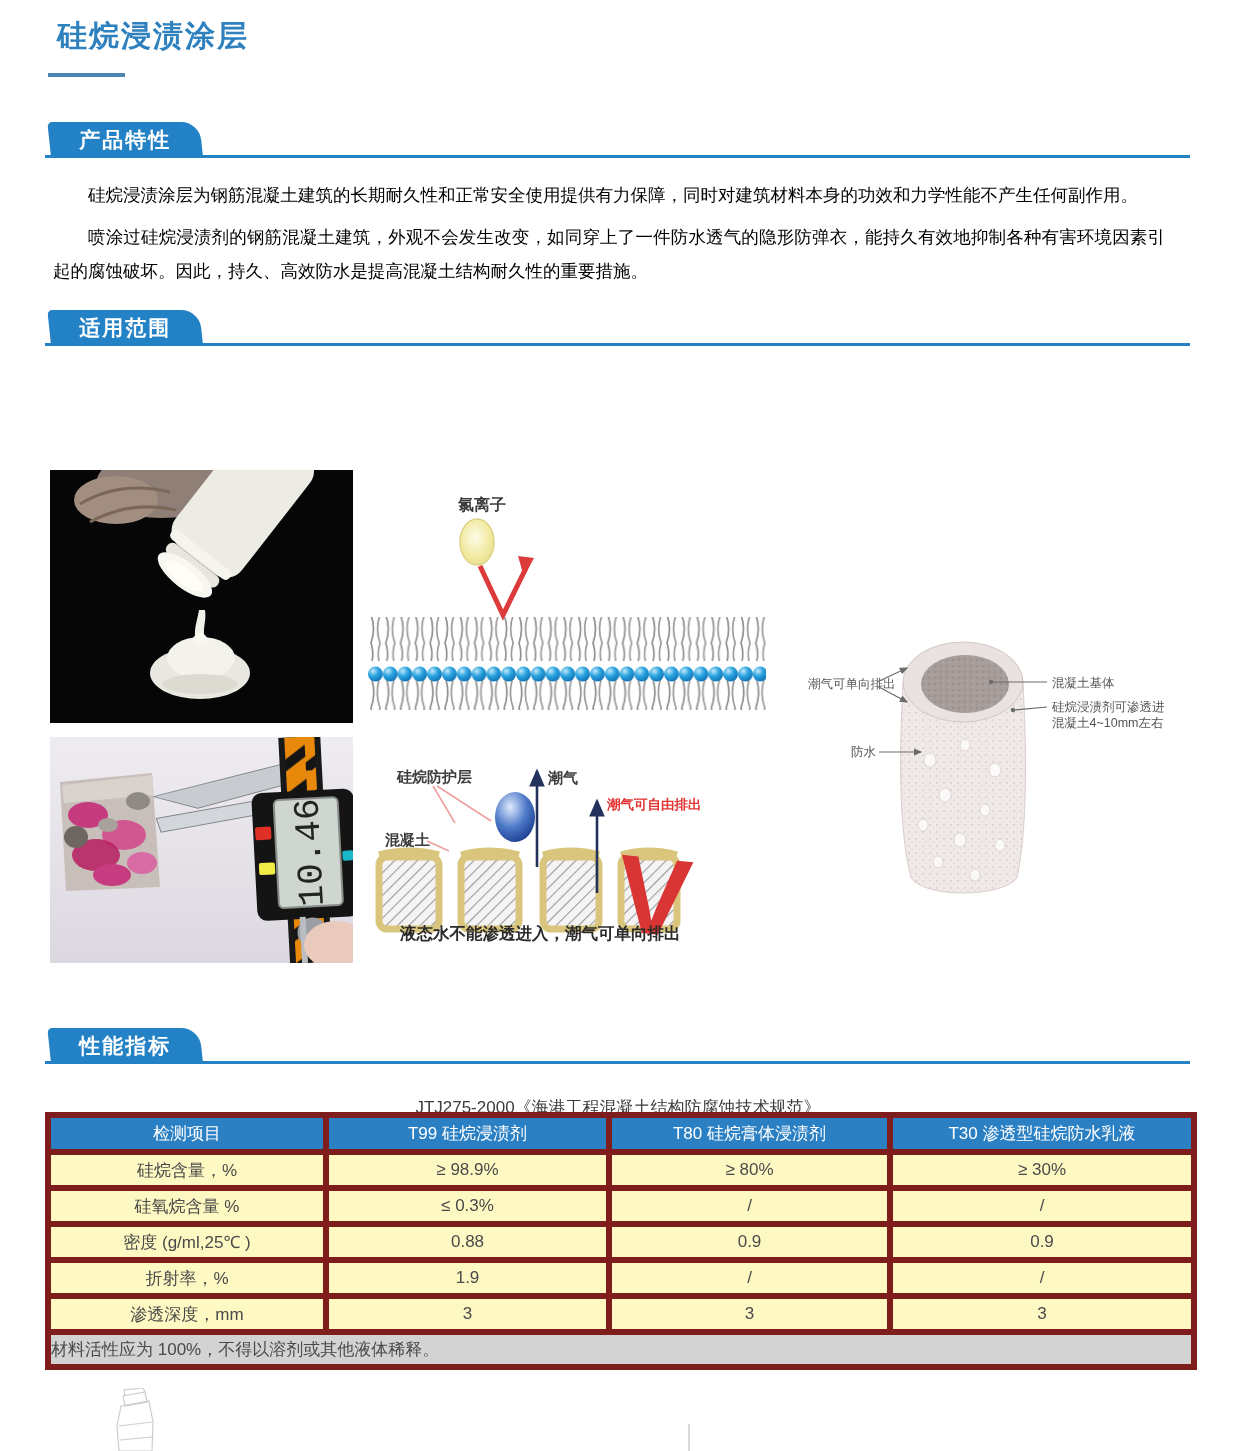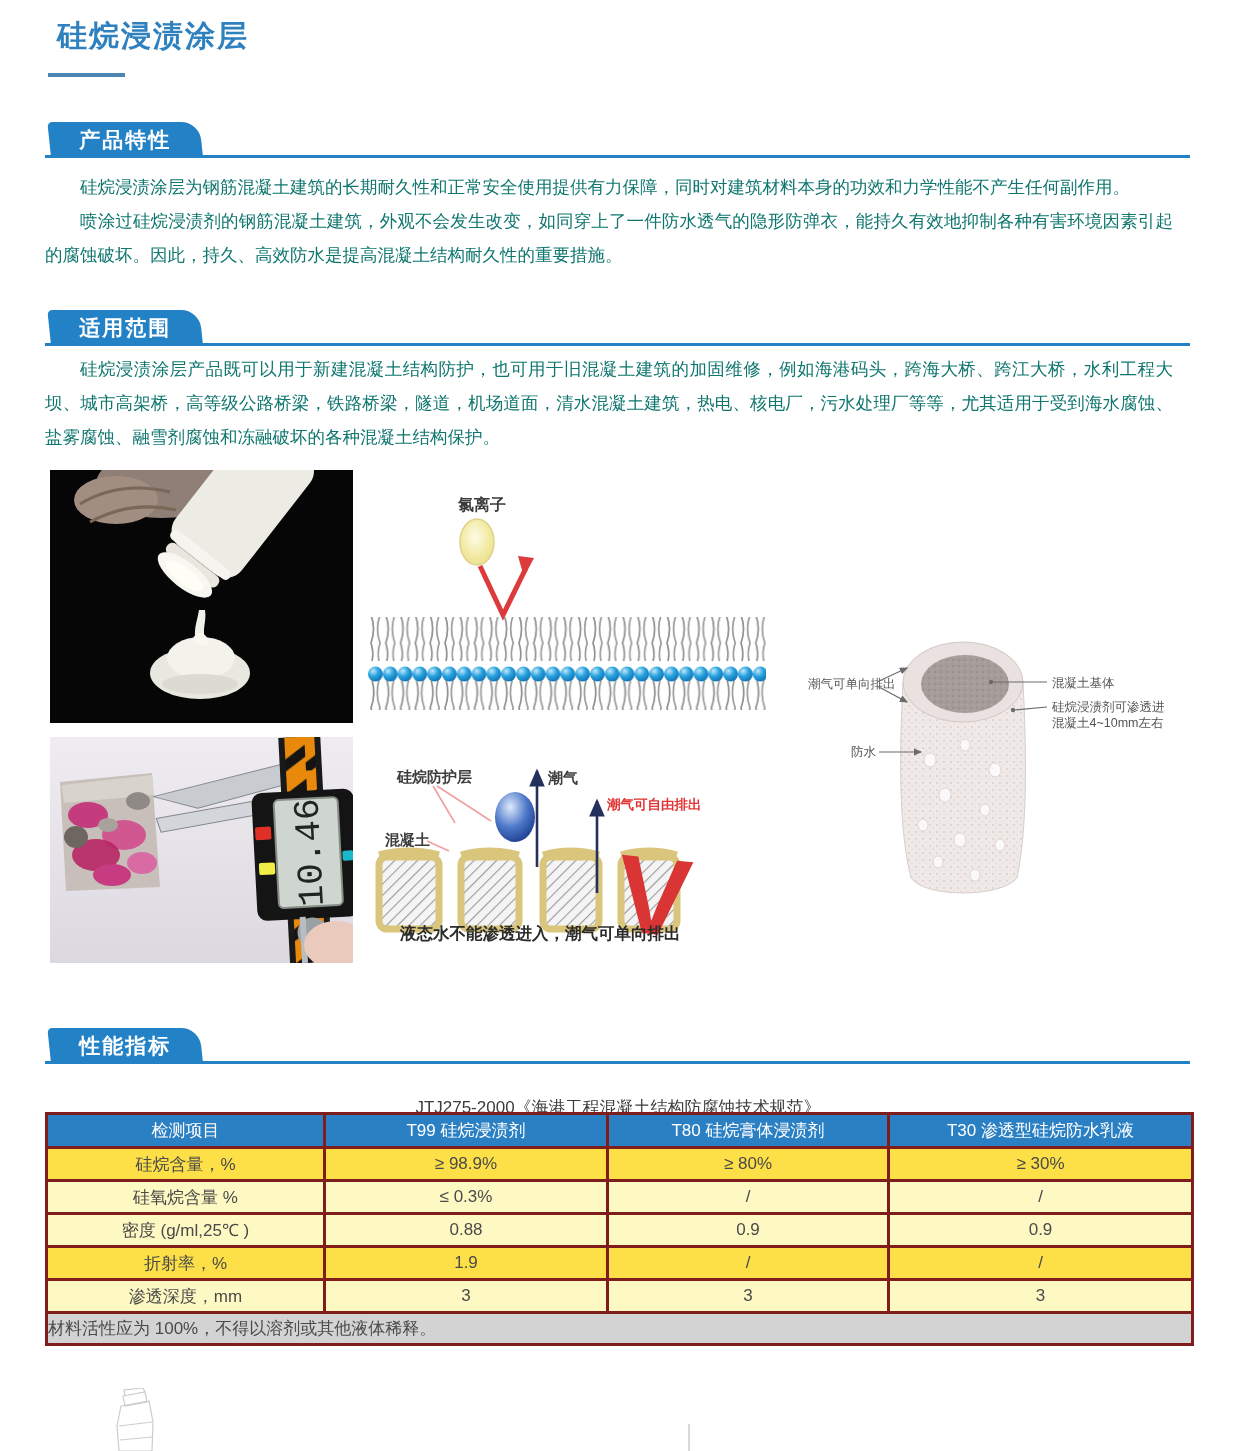--- a/index.html
+++ b/index.html
@@ -15,33 +15,33 @@
   .sec-header{position:absolute;left:45px;width:1145px;height:38px;}
   .sec-line{position:absolute;left:0;right:0;top:33px;height:3px;background:#2381c6;}
   .sec-tab{position:absolute;left:6px;top:0;width:152px;height:35px;background:#2381c6;
            border-radius:5px 18px 0 0;transform:skewX(6deg);transform-origin:0 100%;
            display:flex;align-items:center;justify-content:center;}
   .sec-tab span{display:block;transform:skewX(-6deg);color:#ffffff;font-size:21px;
                 font-weight:700;letter-spacing:2px;}
 
   
   .para-block{position:absolute;left:45px;width:1128px;}
-  .para{font-size:17.5px;line-height:34px;color:#0f766e;text-indent:2em;margin:0;text-align:justify;}
+  .para{font-size:17.5px;line-height:34px;color:#000000;text-indent:2em;margin:8px;text-align:justify;}
 
   
   .fig{position:absolute;}
   .fig svg{display:block;}
 
   
   .tbl-caption{position:absolute;left:45px;width:1146px;text-align:center;font-size:17px;color:#3c3c3c;}
   table.spec{position:absolute;left:45px;top:1112px;width:1146px;border-collapse:collapse;table-layout:fixed;}
-  table.spec th,table.spec td{border:3px solid #7f1d1d;text-align:center;padding:0;overflow:hidden;}
+  table.spec th,table.spec td{border:6px solid #7f1d1d;text-align:center;padding:0;overflow:hidden;}
   table.spec th{background:#2b80c4;color:#ffffff;font-size:17px;font-weight:400;height:31px;}
   table.spec td{font-size:17px;color:#4a4a4a;height:30px;background:#fef9c3;}
-  table.spec tr.alt td{background:#fde047;margin-left:34px;}
+  table.spec tr.alt td{background:#fef9c3;margin-left:34px;}
   table.spec td.foot{text-align:left;background:#d3d3d3;height:29px;}
 
   .faint-line{background:#d8d8d8;}
 </style>
 </head>
 <body>
 
 <div class="page">
 
   <h1 class="doc-title abs" style="left:57px;top:16px;">硅烷浸渍涂层</h1>
@@ -59,23 +59,20 @@
     <p class="para">喷涂过硅烷浸渍剂的钢筋混凝土建筑，外观不会发生改变，如同穿上了一件防水透气的隐形防弹衣，能持久有效地抑制各种有害环境因素引起的腐蚀破坏。因此，持久、高效防水是提高混凝土结构耐久性的重要措施。</p>
   </div>
 
   <div class="sec-header" style="top:310px;">
     <div class="sec-line"></div>
     <div class="sec-tab">
       <span>适用范围</span>
     </div>
   </div>
 
-  <div class="para-block" style="top:352px;">
-    <p class="para">硅烷浸渍涂层产品既可以用于新建混凝土结构防护，也可用于旧混凝土建筑的加固维修，例如海港码头，跨海大桥、跨江大桥，水利工程大坝、城市高架桥，高等级公路桥梁，铁路桥梁，隧道，机场道面，清水混凝土建筑，热电、核电厂，污水处理厂等等，尤其适用于受到海水腐蚀、盐雾腐蚀、融雪剂腐蚀和冻融破坏的各种混凝土结构保护。</p>
-  </div>
 
   <div class="fig" style="left:50px;top:470px;">
     <svg width="303" height="253" viewBox="0 0 303 253">
       <rect width="303" height="253" fill="#060606"></rect>
       <g opacity="0.92">
         <ellipse cx="112" cy="14" rx="66" ry="34" fill="#9b8a80"></ellipse>
         <ellipse cx="66" cy="30" rx="42" ry="24" fill="#b0998c"></ellipse>
         <path d="M30,34 Q70,10 120,22" stroke="#84705f" stroke-width="3" fill="none"></path>
         <path d="M40,52 Q80,30 126,40" stroke="#84705f" stroke-width="3" fill="none"></path>
       </g>

